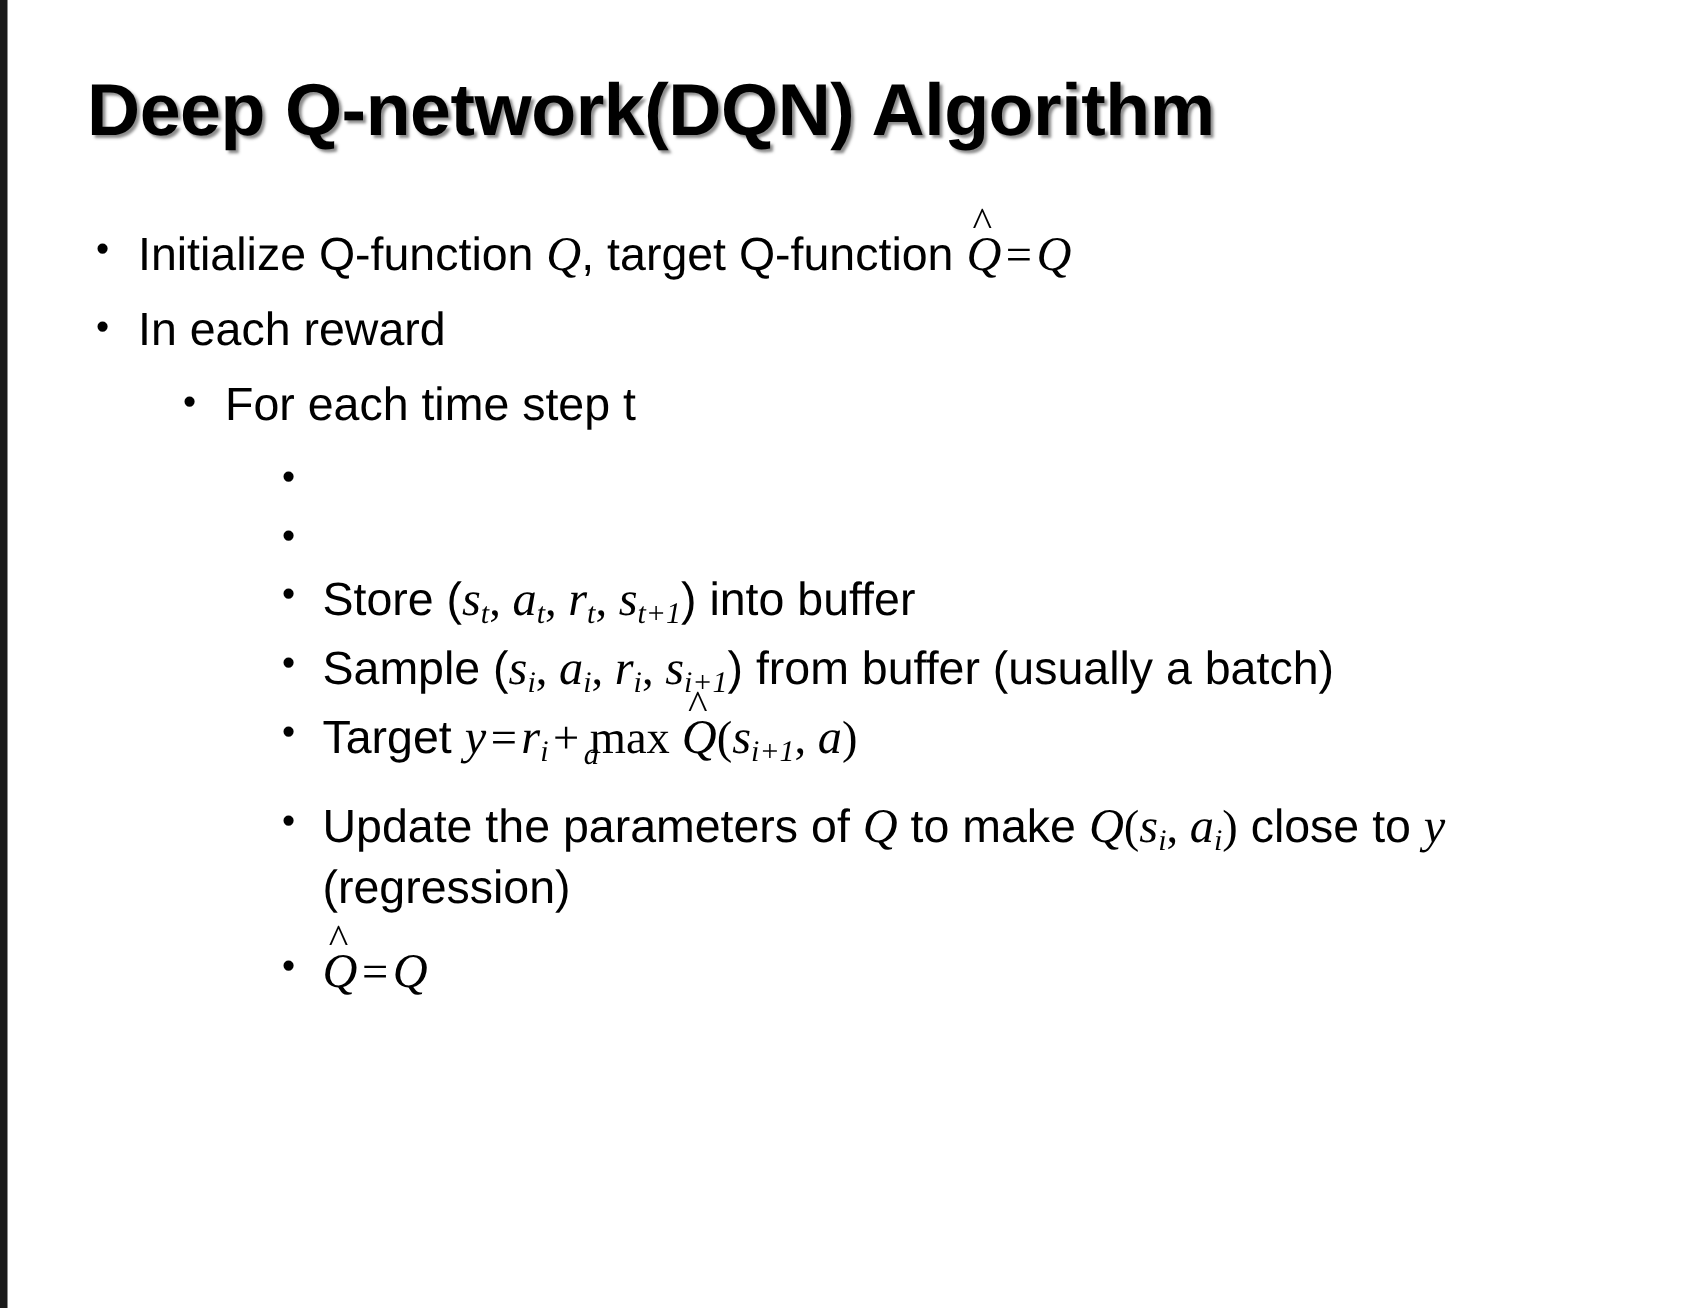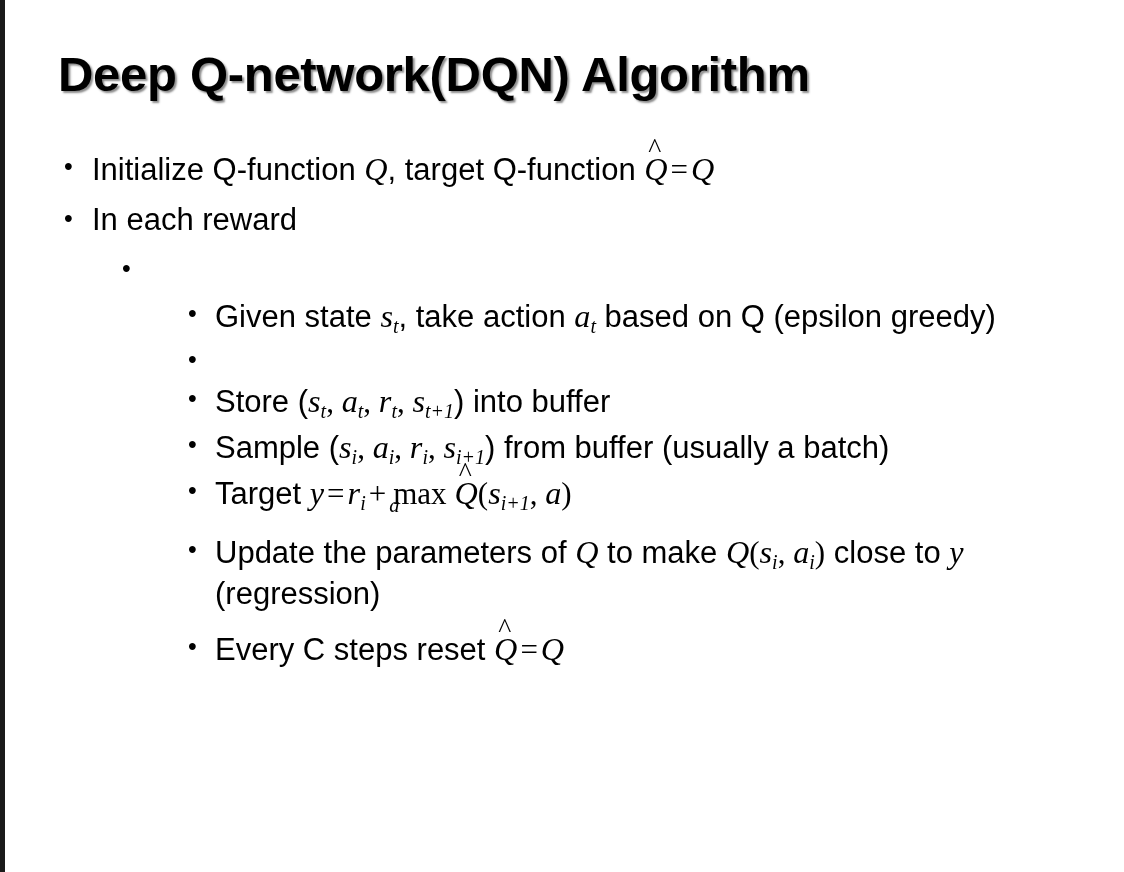--- a/index.html
+++ b/index.html
@@ -156,25 +156,25 @@
       <span class="bullet-text"><span>Initialize Q-function </span><span class="mi">Q</span><span>, target Q-function </span><span class="hatwrap"><span class="hat">^</span><span>Q</span></span><span class="mop">=</span><span class="mi">Q</span></span>
     </div>
 
     <div class="bullet-row lvl1">
       <span class="bullet-mark">•</span>
       <span class="bullet-text">In each reward</span>
     </div>
 
     <div class="bullet-row lvl2">
       <span class="bullet-mark">•</span>
-    </div>
-
-    <div class="bullet-row lvl3">
-      <span class="bullet-mark">•</span>
-      <span class="bullet-text"><span>Given state </span><span class="mi"><span>s</span><sub class="ms">t</sub></span><span>, take action </span><span class="mi"><span>a</span><sub class="ms">t</sub></span><span> based on Q (epsilon greedy)</span></span>
+      <span class="bullet-text">For each time step t</span>
+    </div>
+
+    <div class="bullet-row lvl3">
+      <span class="bullet-mark">•</span>
     </div>
 
     <div class="bullet-row lvl3">
       <span class="bullet-mark">•</span>
     </div>
 
     <div class="bullet-row lvl3">
       <span class="bullet-mark">•</span>
       <span class="bullet-text"><span>Store (</span><span class="mi"><span>s</span><sub class="ms">t</sub></span><span class="mn">, </span><span class="mi"><span>a</span><sub class="ms">t</sub></span><span class="mn">, </span><span class="mi"><span>r</span><sub class="ms">t</sub></span><span class="mn">, </span><span class="mi"><span>s</span><sub class="ms">t+1</sub></span><span>) into buffer</span></span>
     </div>
@@ -189,17 +189,17 @@
       <span class="bullet-text"><span>Target </span><span class="mi">y</span><span class="mop">=</span><span class="mi"><span>r</span><sub class="ms">i</sub></span><span class="mop">+</span><span class="limop"><span>max</span><span class="under">a</span></span><span class="sp"></span><span class="hatwrap"><span class="hat">^</span><span>Q</span></span><span class="mn">(</span><span class="mi"><span>s</span><sub class="ms">i+1</sub></span><span class="mn">, </span><span class="mi">a</span><span class="mn">)</span></span>
     </div>
 
     <div class="bullet-row lvl3">
       <span class="bullet-mark">•</span>
       <span class="bullet-text"><span>Update the parameters of </span><span class="mi">Q</span><span> to make </span><span class="mi">Q</span><span class="mn">(</span><span class="mi"><span>s</span><sub class="ms">i</sub></span><span class="mn">, </span><span class="mi"><span>a</span><sub class="ms">i</sub></span><span class="mn">)</span><span> close to </span><span class="mi">y</span><span> (regression)</span></span>
     </div>
 
     <div class="bullet-row lvl3" style="margin-top:13px;">
       <span class="bullet-mark">•</span>
-      <span class="bullet-text"><span>Every C steps reset </span><span class="hatwrap"><span class="hat">^</span><span>Q</span></span><span class="mop">=</span><span class="mi">Q</span></span>
+      <span class="bullet-text"><span class="hatwrap"><span class="hat">^</span><span>Q</span></span><span class="mop">=</span><span class="mi">Q</span></span>
     </div>
 
   </div>
 </div>
 
 </body></html>

